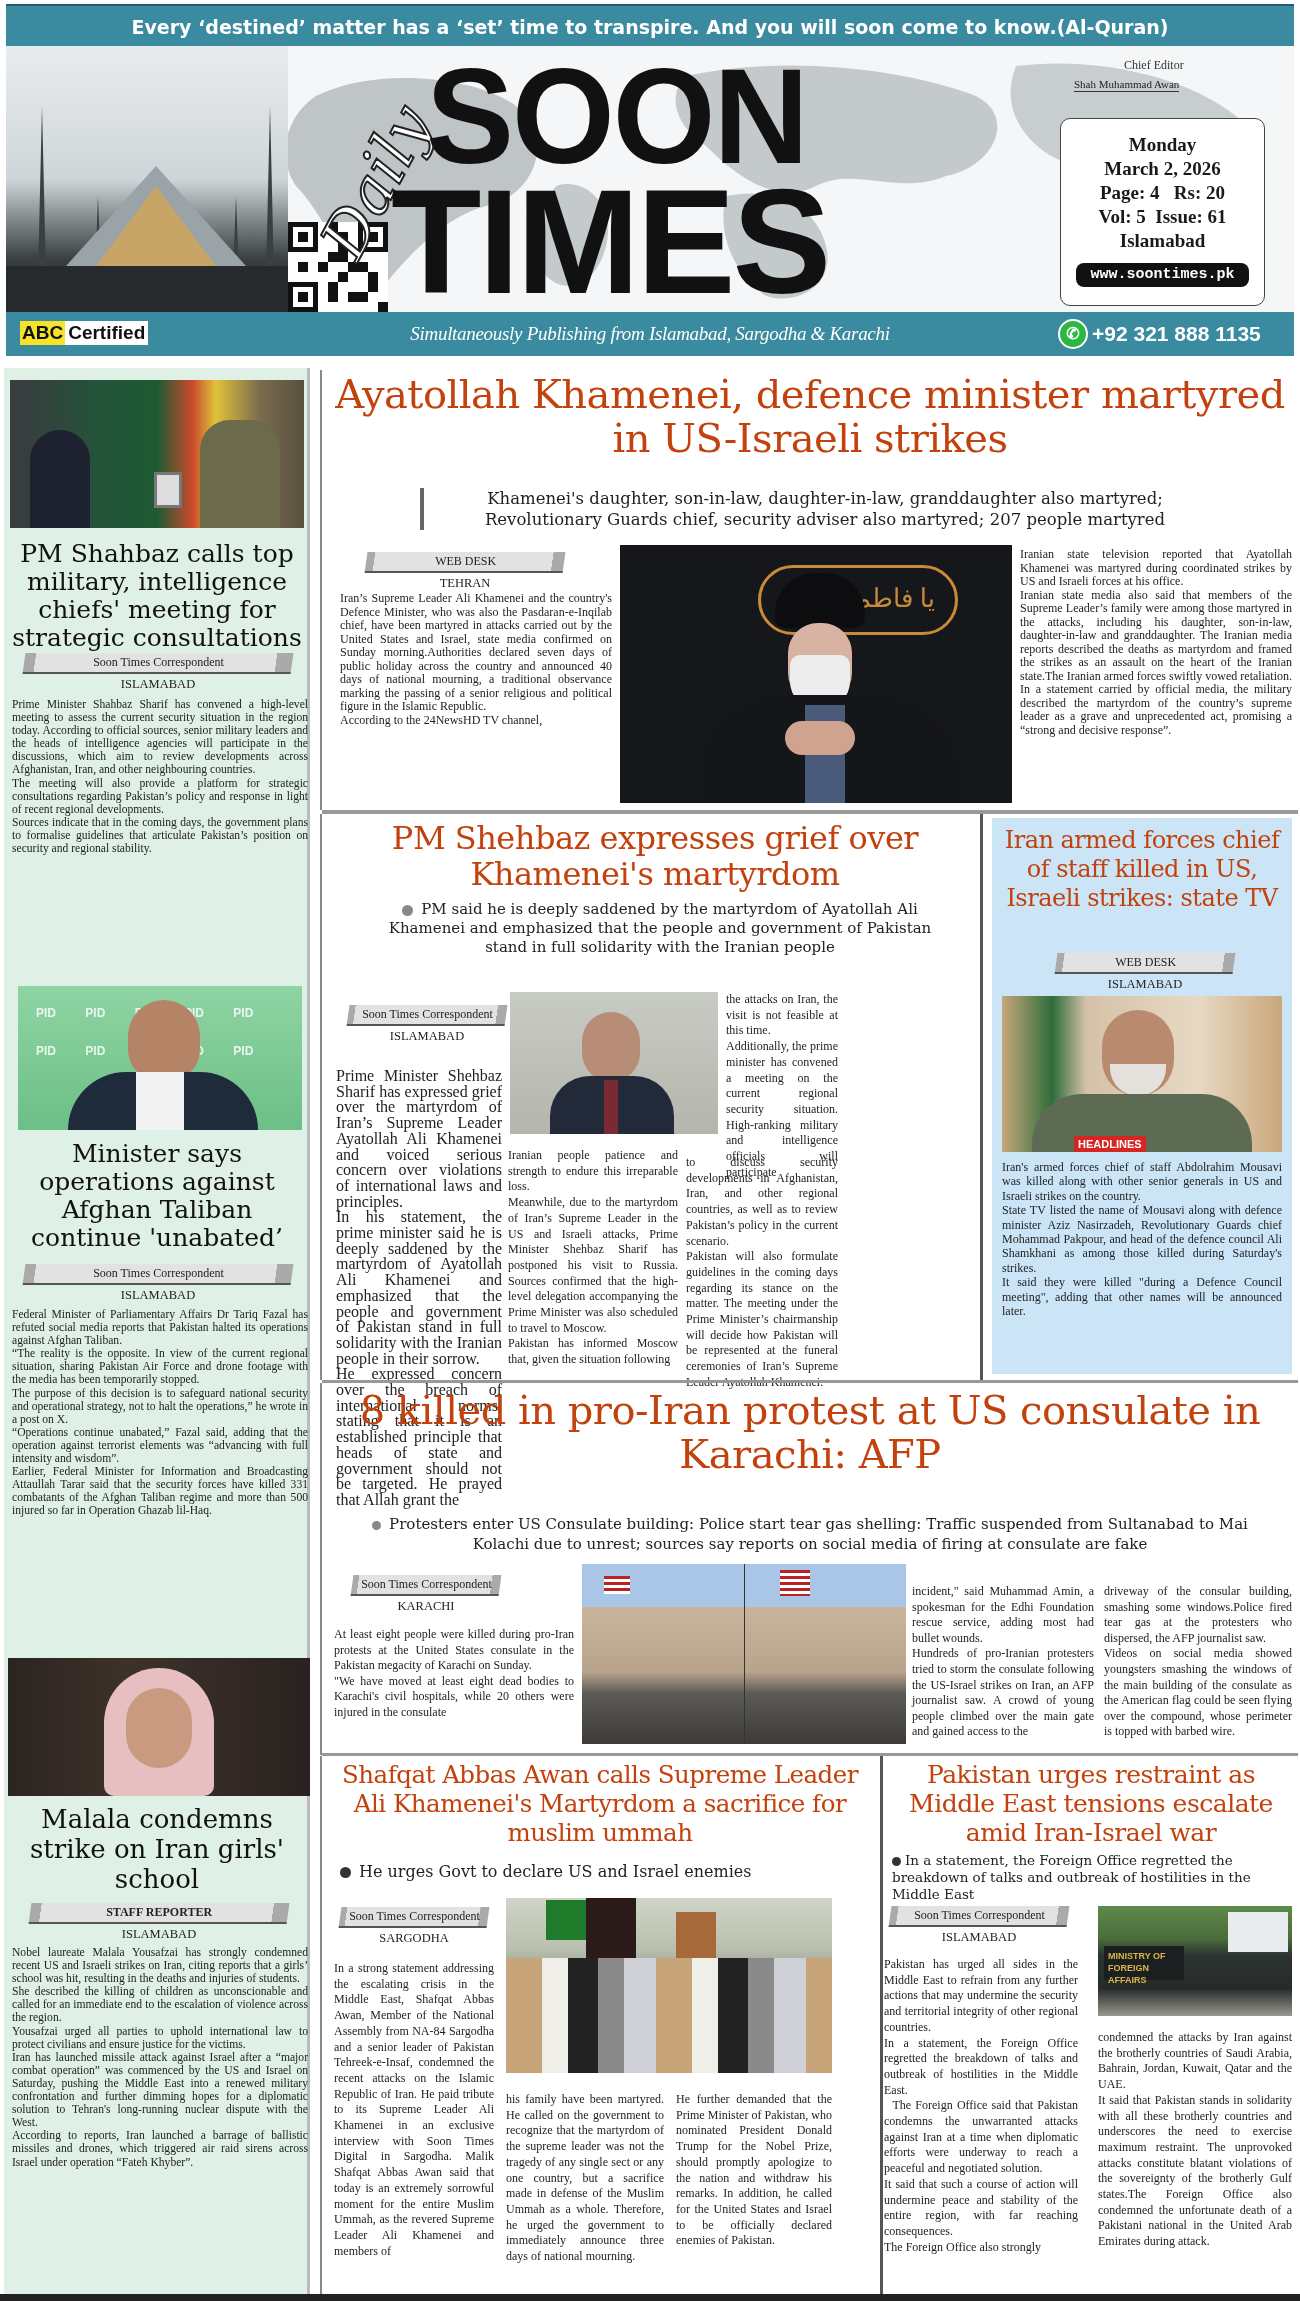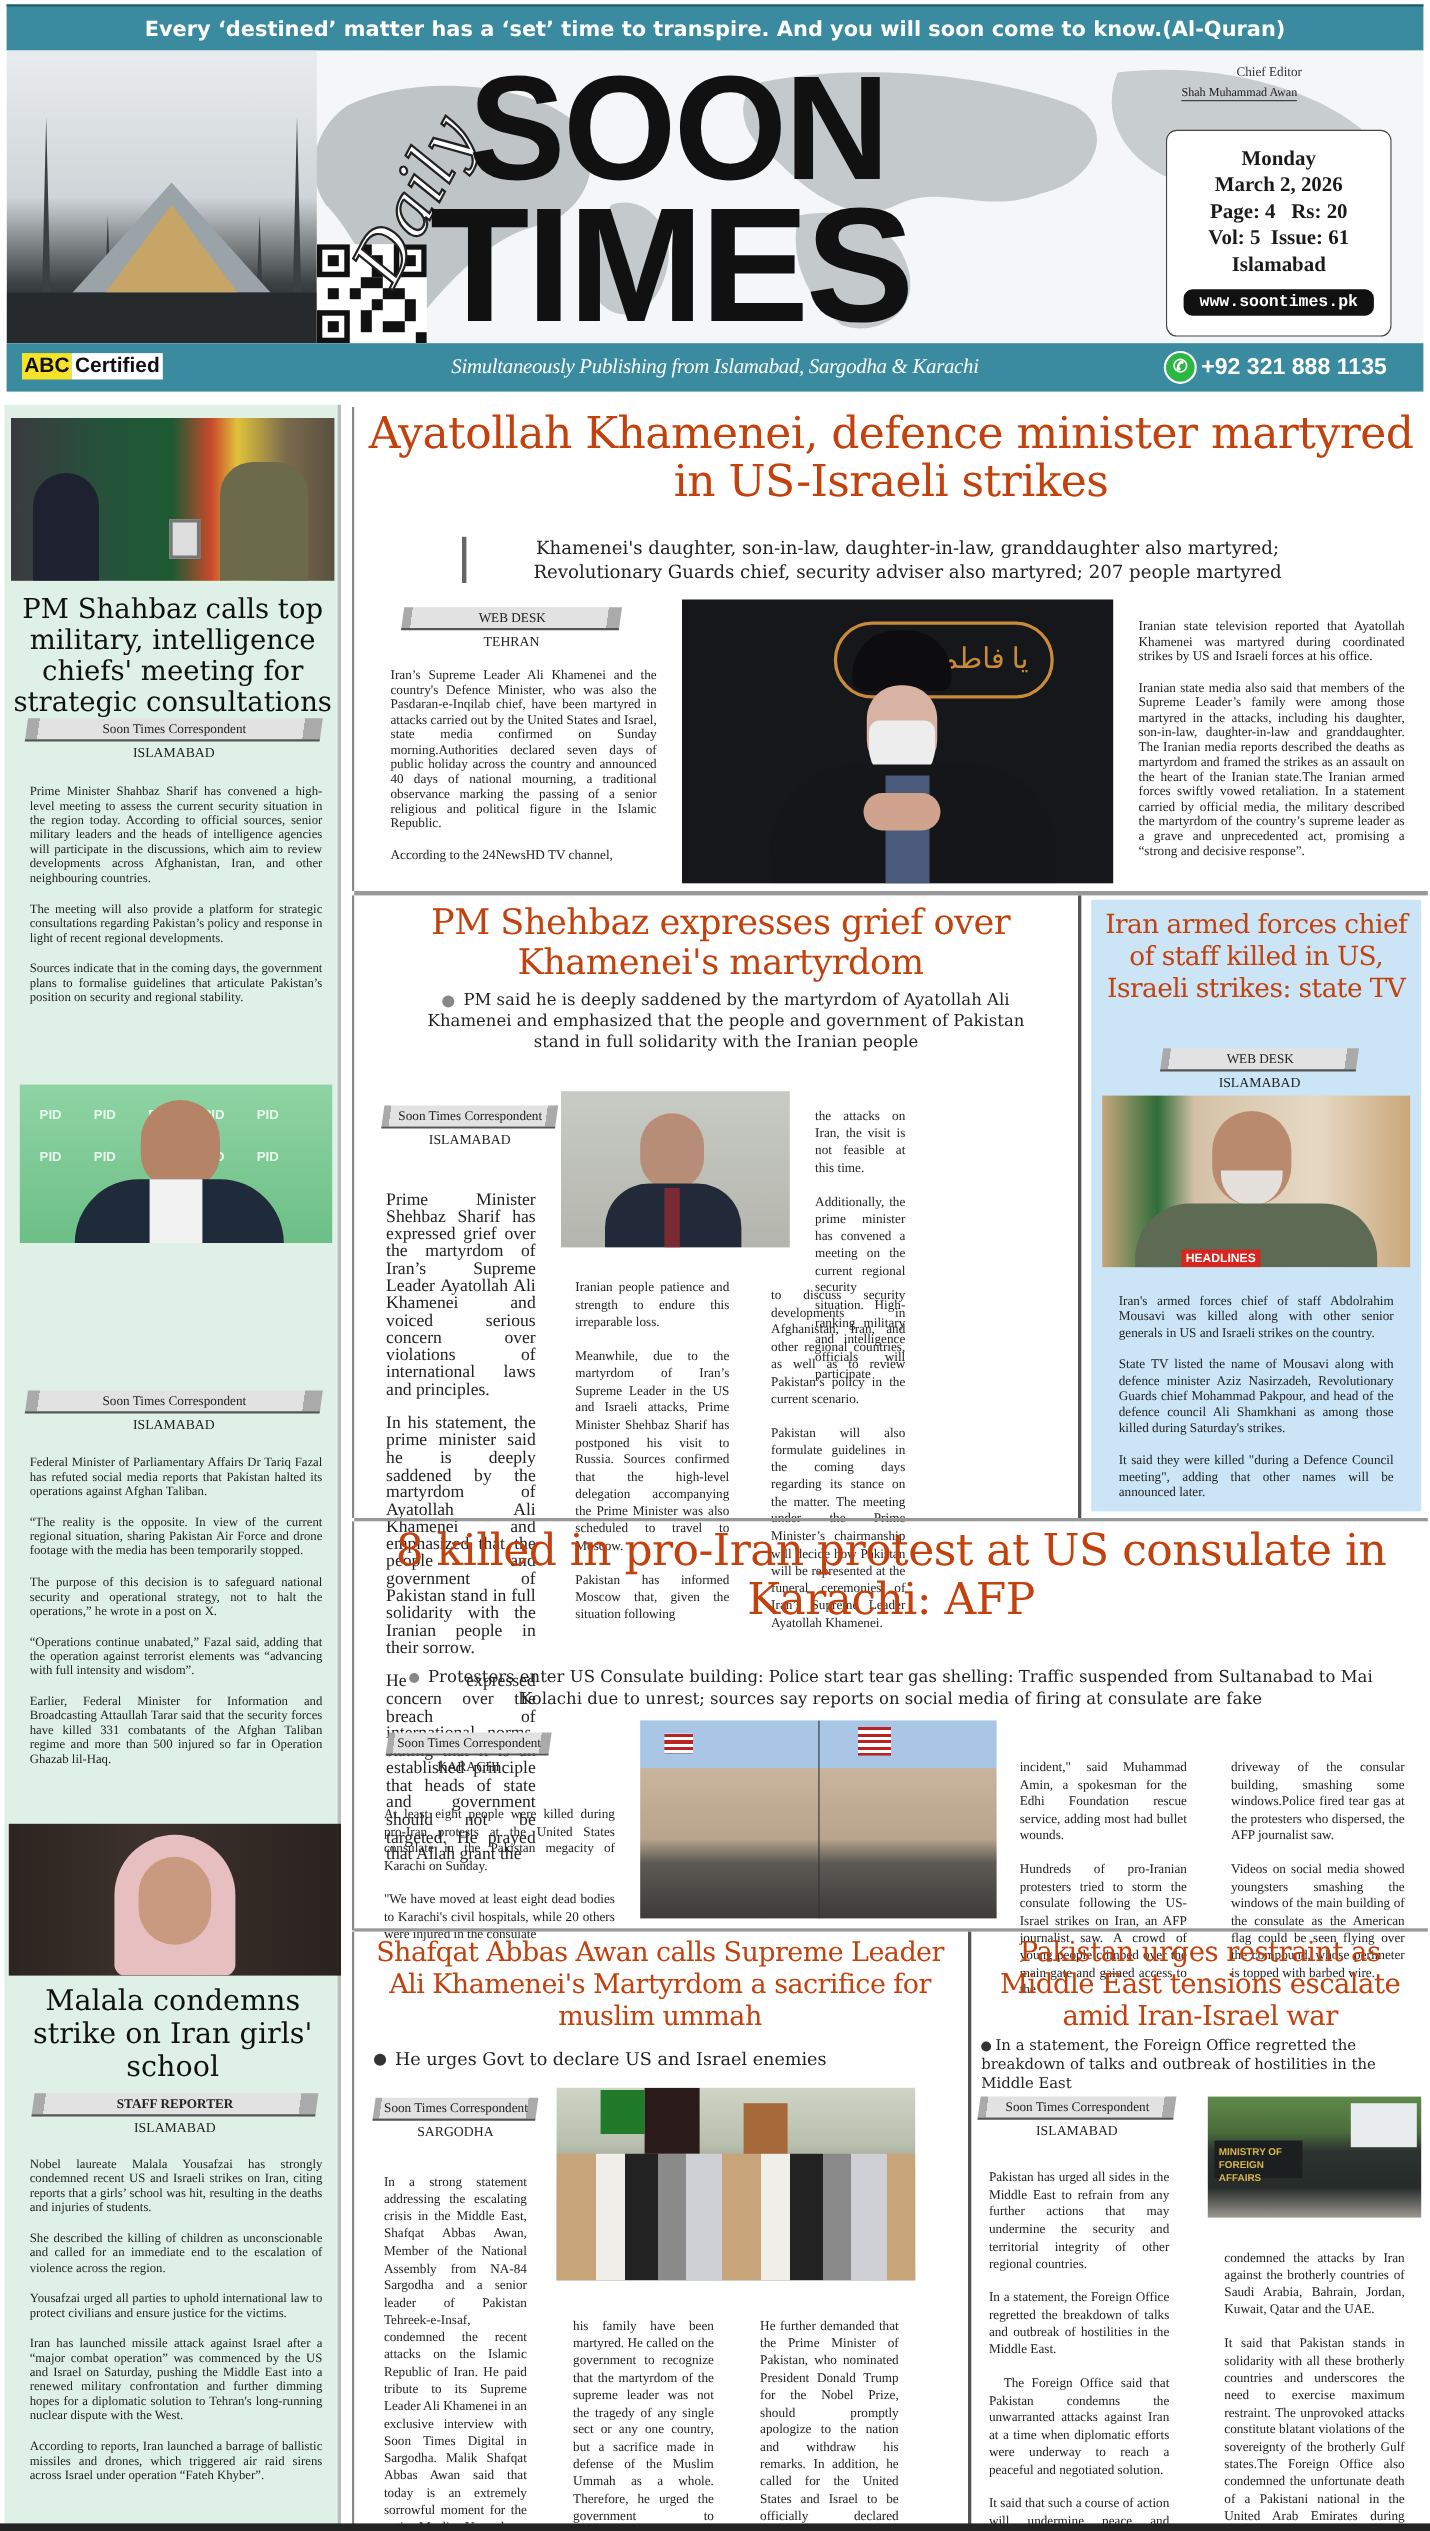--- a/index.html
+++ b/index.html
@@ -28,21 +28,21 @@
 .wa{width:30px;height:30px;border-radius:50%;background:#2bb741;border:2px solid #fff;color:#fff;font-size:16px;text-align:center;line-height:26px}
 
 .sidebar{left:4px;top:368px;width:306px;height:1930px;background:#dff0e6;border-right:3px solid #bbb}
 .photo{position:absolute;overflow:hidden}
 .side-head{position:absolute;left:6px;width:294px;text-align:center;font-family:"DejaVu Serif",serif;font-size:25px;line-height:28px;color:#111}
 .byline{position:absolute;text-align:center;font-size:12px;color:#222}
 .byline .tag{display:block;background:linear-gradient(90deg,#aaa 0 4%,#e2e2e2 4% 94%,#aaa 94%);border-bottom:2px solid #555;padding:2px 0;margin:0 6px;transform:skewX(-8deg)}
 .byline .tag span{display:inline-block;transform:skewX(8deg)}
 .byline .city{display:block;margin-top:3px;font-size:12.5px}
 .body-text{position:absolute;font-size:11.6px;line-height:13.1px;text-align:justify;color:#222}
-.body-text p{margin:15px}
+.body-text p{margin:0}
 
 .vline{position:absolute;background:#888}
 .hline{position:absolute;background:#888}
 .main-head{position:absolute;text-align:center;font-family:"DejaVu Serif",serif;color:#c2410c;letter-spacing:-0.5px}
 .deck{position:absolute;text-align:center;font-family:"DejaVu Serif",serif;color:#222}
 .bullet{display:inline-block;width:11px;height:11px;border-radius:50%;background:#888;margin-right:8px;vertical-align:middle}
 .bullet.dark{background:#333}
 .lightblue{background:#cbe5f7}
 </style>
 </head>
@@ -139,20 +139,21 @@
     <p>Sources indicate that in the coming days, the government plans to formalise guidelines that articulate Pakistan’s position on security and regional stability.</p>
   </div>
 
   <div class="photo" style="left:14px;top:618px;width:284px;height:144px;background:linear-gradient(#8fd4a4,#6cbf86)">
     <div style="position:absolute;left:0;top:20px;width:284px;font:bold 12px 'Liberation Sans',sans-serif;color:#e8f7ec;word-spacing:26px;padding-left:18px">PID PID PID PID PID</div>
     <div style="position:absolute;left:0;top:58px;width:284px;font:bold 12px 'Liberation Sans',sans-serif;color:#e8f7ec;word-spacing:26px;padding-left:18px">PID PID PID PID PID</div>
     <div style="position:absolute;left:110px;top:14px;width:72px;height:80px;background:#b58467;border-radius:36px 36px 30px 30px"></div>
     <div style="position:absolute;left:50px;top:86px;width:190px;height:58px;background:#1f2a3a;border-radius:60px 60px 0 0"></div>
     <div style="position:absolute;left:118px;top:86px;width:48px;height:58px;background:#f2f2f2"></div>
   </div>
+  <div class="side-head" style="top:772px">Minister says operations against Afghan Taliban continue 'unabated’</div>
   <div class="byline" style="left:14px;top:896px;width:280px">
     <span class="tag"><span>Soon Times Correspondent</span></span>
     <span class="city">ISLAMABAD</span>
   </div>
   <div class="body-text" style="left:8px;top:940px;width:296px">
     <p>Federal Minister of Parliamentary Affairs Dr Tariq Fazal has refuted social media reports that Pakistan halted its operations against Afghan Taliban.</p>
     <p>“The reality is the opposite. In view of the current regional situation, sharing Pakistan Air Force and drone footage with the media has been temporarily stopped.</p>
     <p>The purpose of this decision is to safeguard national security and operational strategy, not to halt the operations,” he wrote in a post on X.</p>
     <p>“Operations continue unabated,” Fazal said, adding that the operation against terrorist elements was “advancing with full intensity and wisdom”.</p>
     <p>Earlier, Federal Minister for Information and Broadcasting Attaullah Tarar said that the security forces have killed 331 combatants of the Afghan Taliban regime and more than 500 injured so far in Operation Ghazab lil-Haq.</p>

